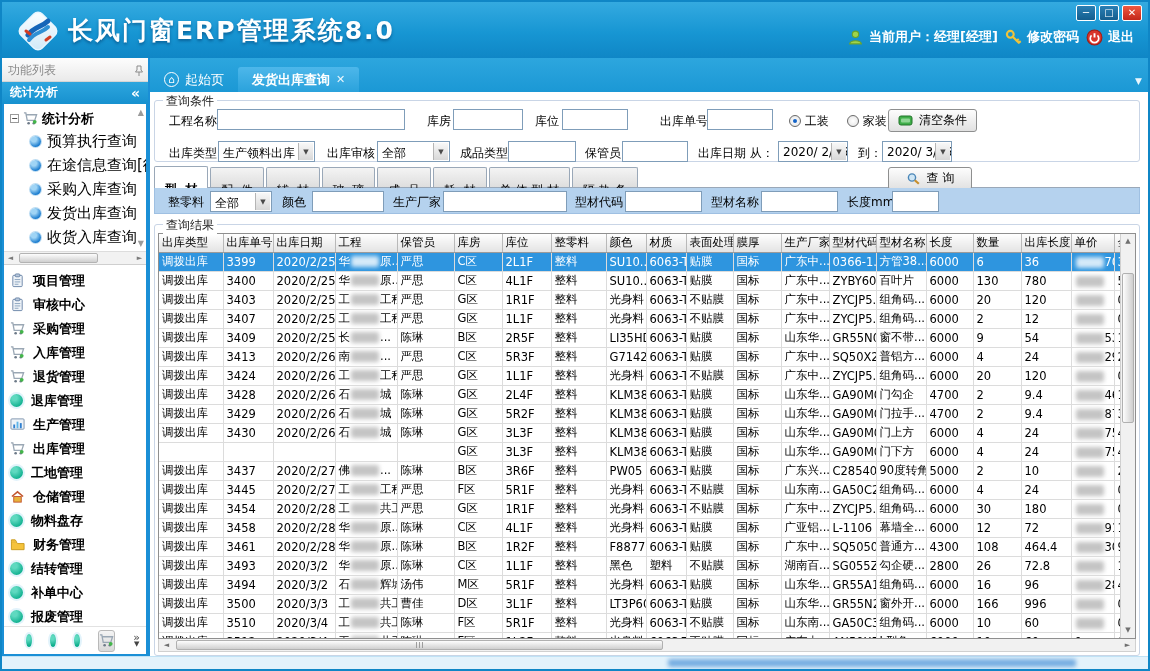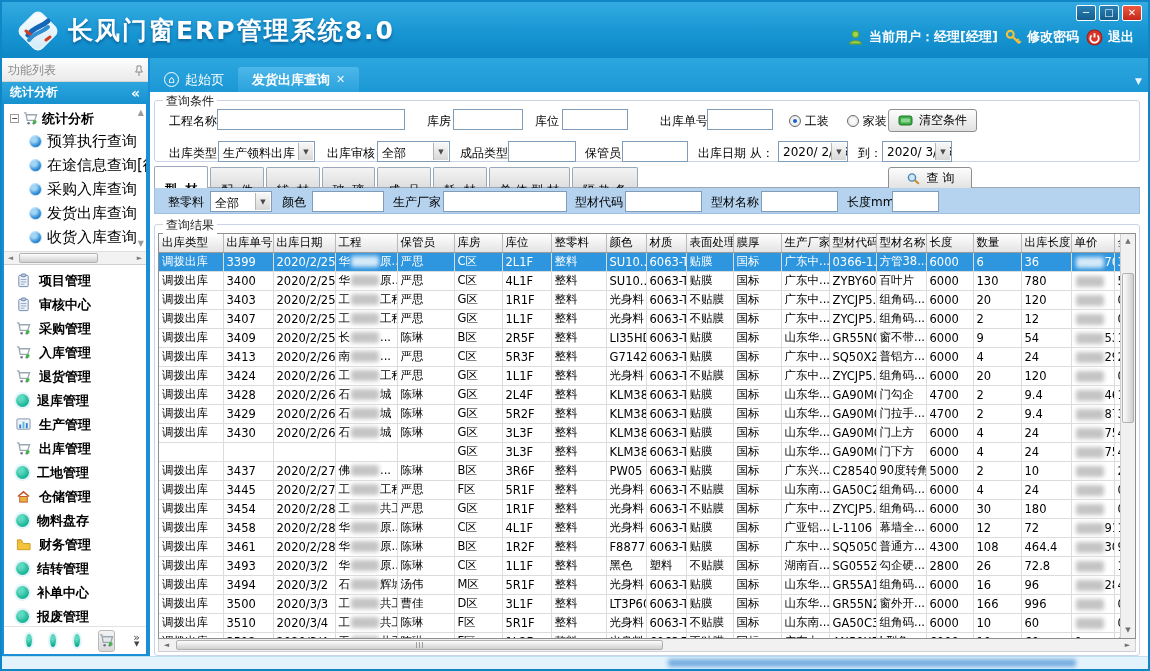--- a/index.html
+++ b/index.html
@@ -33,21 +33,21 @@
   .expander { width:9px; height:9px; border:1px solid #9a9a9a; background:#fff; font-size:8px; line-height:7px; text-align:center; color:#444; }
   .tree-item { display:flex; align-items:center; gap:6px; padding:2.5px 0 2.5px 20px; font-size:15px; cursor:pointer; white-space:nowrap; }
   .tdot { width:11px; height:11px; border-radius:50%; background:radial-gradient(circle at 35% 30%, #9fd4f5 0 25%, #1f7fd0 70%); box-shadow:0 0 0 1px #bcdcf2; flex:0 0 auto; }
   .tree .vup { position:absolute; right:2px; top:4px; color:#9b9b9b; font-size:8px; cursor:pointer; }
   .tree .vdn { position:absolute; right:2px; bottom:16px; color:#9b9b9b; font-size:8px; cursor:pointer; }
   .tree-hscroll { position:absolute; left:0; right:0; bottom:0; height:13px; background:#f2f2f2; border-top:1px solid #ddd; display:flex; align-items:center; }
   .tree-hscroll .arr { width:13px; text-align:center; color:#7b7b7b; font-size:7px; cursor:pointer; }
   .tree-hscroll .trk { flex:1; position:relative; height:100%; }
   .tree-hscroll .thumb { position:absolute; left:2px; top:1px; height:10px; width:68%; background:linear-gradient(#fdfdfd,#cfcfcf); border:1px solid #b3b3b3; border-radius:2px; cursor:pointer; }
   .menu { flex:1 1 auto; overflow:hidden; padding-top:4px; }
-  .menu-item { height:24px; display:flex; align-items:center; gap:8px; padding-left:12px; font-size:13px; font-weight:bold; cursor:pointer; }
+  .menu-item { height:24px; display:flex; align-items:center; gap:8px; padding-left:6px; font-size:13px; font-weight:bold; cursor:pointer; }
   .ic { width:15px; height:15px; flex:0 0 auto; display:inline-block; }
   .dotg { width:13px; height:13px; border-radius:50%; background:radial-gradient(circle at 35% 30%, #5fd9c0 0 20%, #0fb08f 75%); box-shadow:0 0 0 2px #e2f3fb; }
   .side-foot { height:28px; display:flex; align-items:center; gap:18px; padding:0 6px 0 22px; border-top:1px solid #e2e2e2; }
   .side-foot .dotg { cursor:pointer; }
   .foot-btn { width:30px; height:22px; margin-left:auto; background:linear-gradient(#f4f4f4,#d9d9d9); border:1px solid #b9b9b9; border-radius:3px; display:flex; align-items:center; justify-content:center; cursor:pointer; }
   .foot-more { display:flex; flex-direction:column; align-items:center; line-height:7px; color:#444; font-size:11px; cursor:pointer; }
   .foot-more small{ font-size:7px; }
 
   
   .main { flex:1 1 auto; display:flex; flex-direction:column; min-width:0; }

